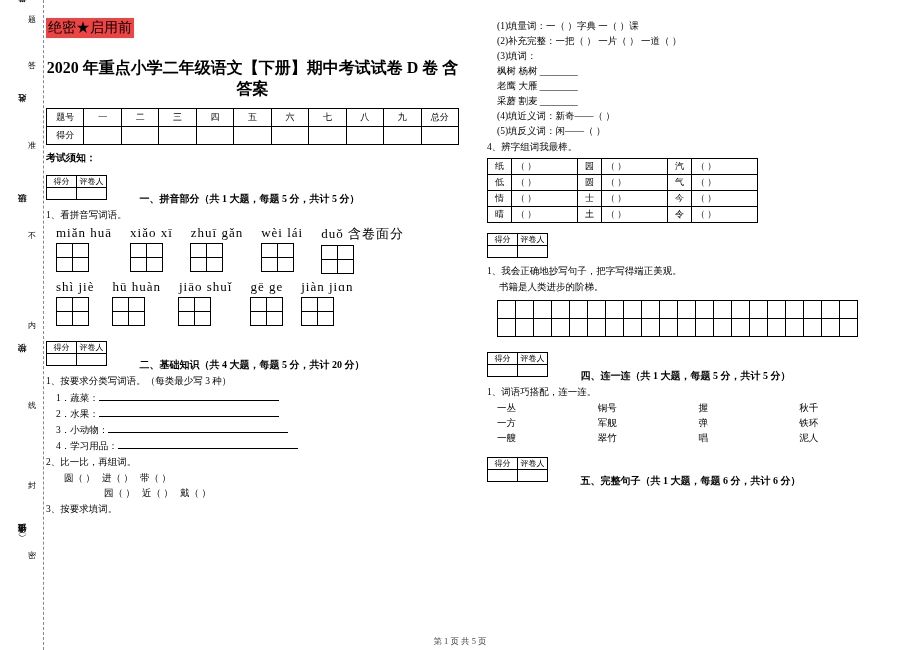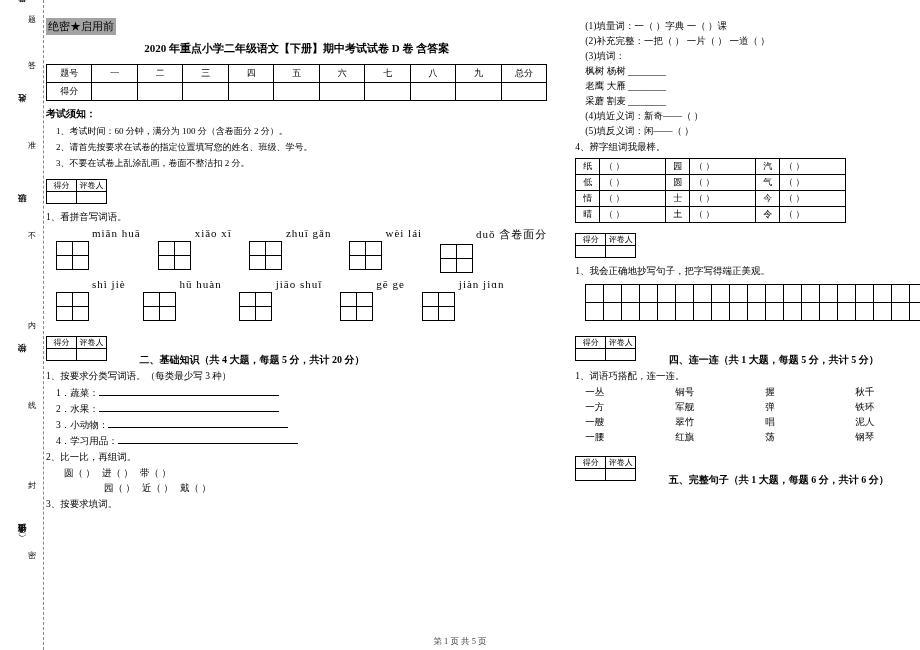--- a/index.html
+++ b/index.html
@@ -39,30 +39,30 @@
       left: 16px;
     }
     .binding .vlabel.l1 { top: 10px; }
     .binding .vlabel.l2 { top: 110px; }
     .binding .vlabel.l3 { top: 210px; }
     .binding .vlabel.l4 { top: 360px; }
     .binding .vlabel.l5 { top: 540px; }
     .binding .sep { position:absolute; left:28px; font-size:8px; }
 
     .secret {
-      background: #a3a3a3;
+      background: #ef4444;
       display: inline-block;
       padding: 1px 2px;
-      font-size: 11px;
+      font-size: 14px;
     }
     .title {
       text-align: center;
       font-weight: bold;
-      font-size: 11px;
-      margin: 6px 0 8px 0;
+      font-size: 16px;
+      margin: 20px 0 8px 0;
     }
     table.score {
       border-collapse: collapse;
       width: 100%;
       margin-bottom: 6px;
     }
     table.score td {
       border: 1px solid #000;
       text-align: center;
       height: 18px;
@@ -92,21 +92,21 @@
     }
     .section-title {
       font-weight: bold;
       display: inline-block;
       margin-left: 30px;
       font-size: 10px;
     }
     .qline { font-size: 9.5px; margin: 3px 0 3px 0; }
     .pinyin-row { display: flex; gap: 18px; margin: 2px 0 2px 10px; }
     .pinyin-row > div { text-align: center; }
-    .pinyin-row .py { font-size: 11px; letter-spacing: 1px; margin-bottom: 2px; white-space: nowrap; margin-left: 36px;}
+    .pinyin-row .py { font-size: 13px; letter-spacing: 1px; margin-bottom: 2px; white-space: nowrap;}
     .grid2 {
       display: grid;
       grid-template-columns: repeat(2, 16px);
       grid-template-rows: repeat(2, 14px);
     }
     .grid2 div {
       border: 1px solid #000;
       margin: -0.5px;
     }
     .fill-line { font-size: 9.5px; margin: 2px 0 2px 10px; }
@@ -188,37 +188,33 @@
             <td></td>
             <td></td>
             <td></td>
             <td></td>
             <td></td>
       </tr>
     </tbody>
       </table>
 
     <div class="heading">考试须知：</div>
-    <div class="rules">
-      <div>1、考试时间：60 分钟，满分为 100 分（含卷面分 2 分）。</div>
-      <div>2、请首先按要求在试卷的指定位置填写您的姓名、班级、学号。</div>
-      <div>3、不要在试卷上乱涂乱画，卷面不整洁扣 2 分。</div>
-    </div>
 
     <table class="scorebox">
       <tbody>
           <tr>
             <td>得分</td>
             <td>评卷人</td>
           </tr>
       <tr>
             <td></td>
             <td></td>
           </tr>
     </tbody></table>
+    <span class="section-title">一、拼音部分（共 1 大题，每题 5 分，共计 5 分）</span>
 
     <div class="qline">1、看拼音写词语。</div>
 
     <div class="pinyin-row">
       <div>
           <div class="py">miǎn huā</div>
           <div class="grid2">
             <div></div>
             <div></div>
             <div></div>
@@ -397,20 +393,21 @@
             <td>得分</td>
             <td>评卷人</td>
           </tr>
       <tr>
             <td></td>
             <td></td>
           </tr>
     </tbody></table>
 
     <div class="qline">1、我会正确地抄写句子，把字写得端正美观。</div>
+    <div class="qline" style="margin-left:12px;">书籍是人类进步的阶梯。</div>
     <div class="sentence-grid">
       <div></div>
         <div></div>
         <div></div>
         <div></div>
         <div></div>
         <div></div>
         <div></div>
         <div></div>
         <div></div>
@@ -472,26 +469,20 @@
         <span>军舰</span>
         <span>弹</span>
         <span>铁环</span>
       </div>
     <div class="match-row">
         <span>一艘</span>
         <span>翠竹</span>
         <span>唱</span>
         <span>泥人</span>
       </div>
-    <div class="match-row">
-        <span>一腰</span>
-        <span>红旗</span>
-        <span>荡</span>
-        <span>钢琴</span>
-      </div>
 
     <table class="scorebox" style="margin-top:10px;">
       <tbody>
           <tr>
             <td>得分</td>
             <td>评卷人</td>
           </tr>
       <tr>
             <td></td>
             <td></td>

